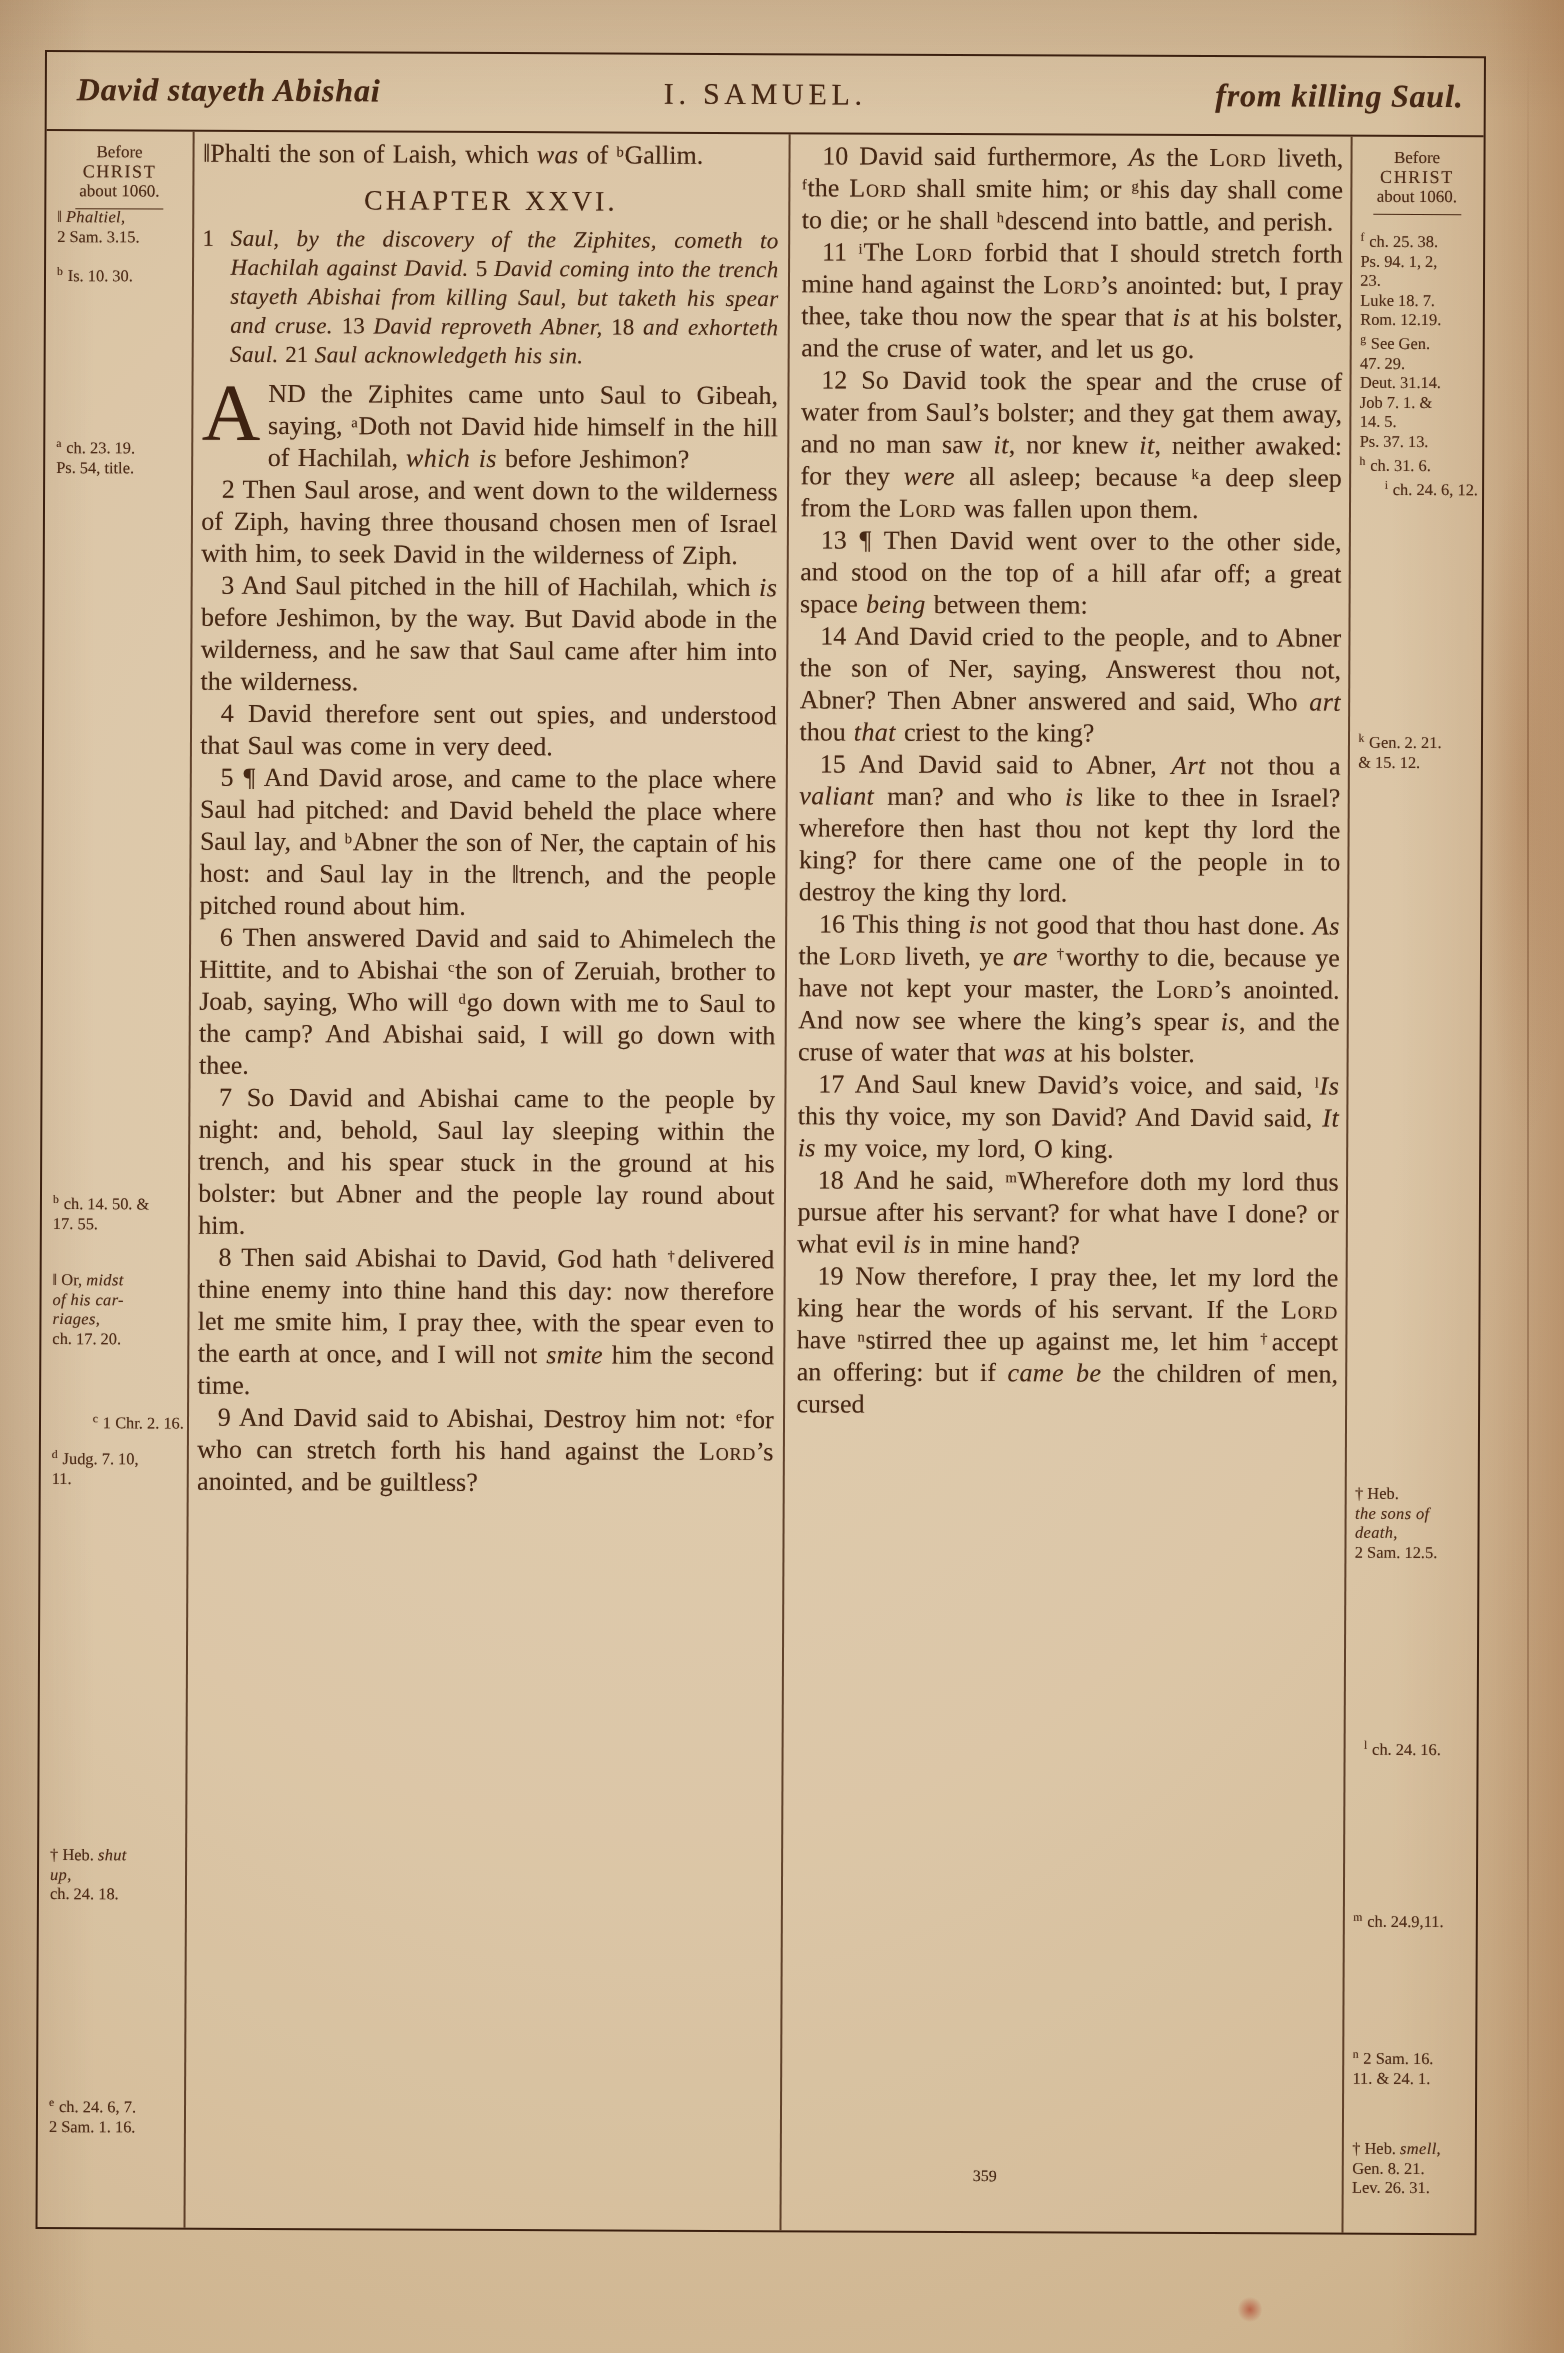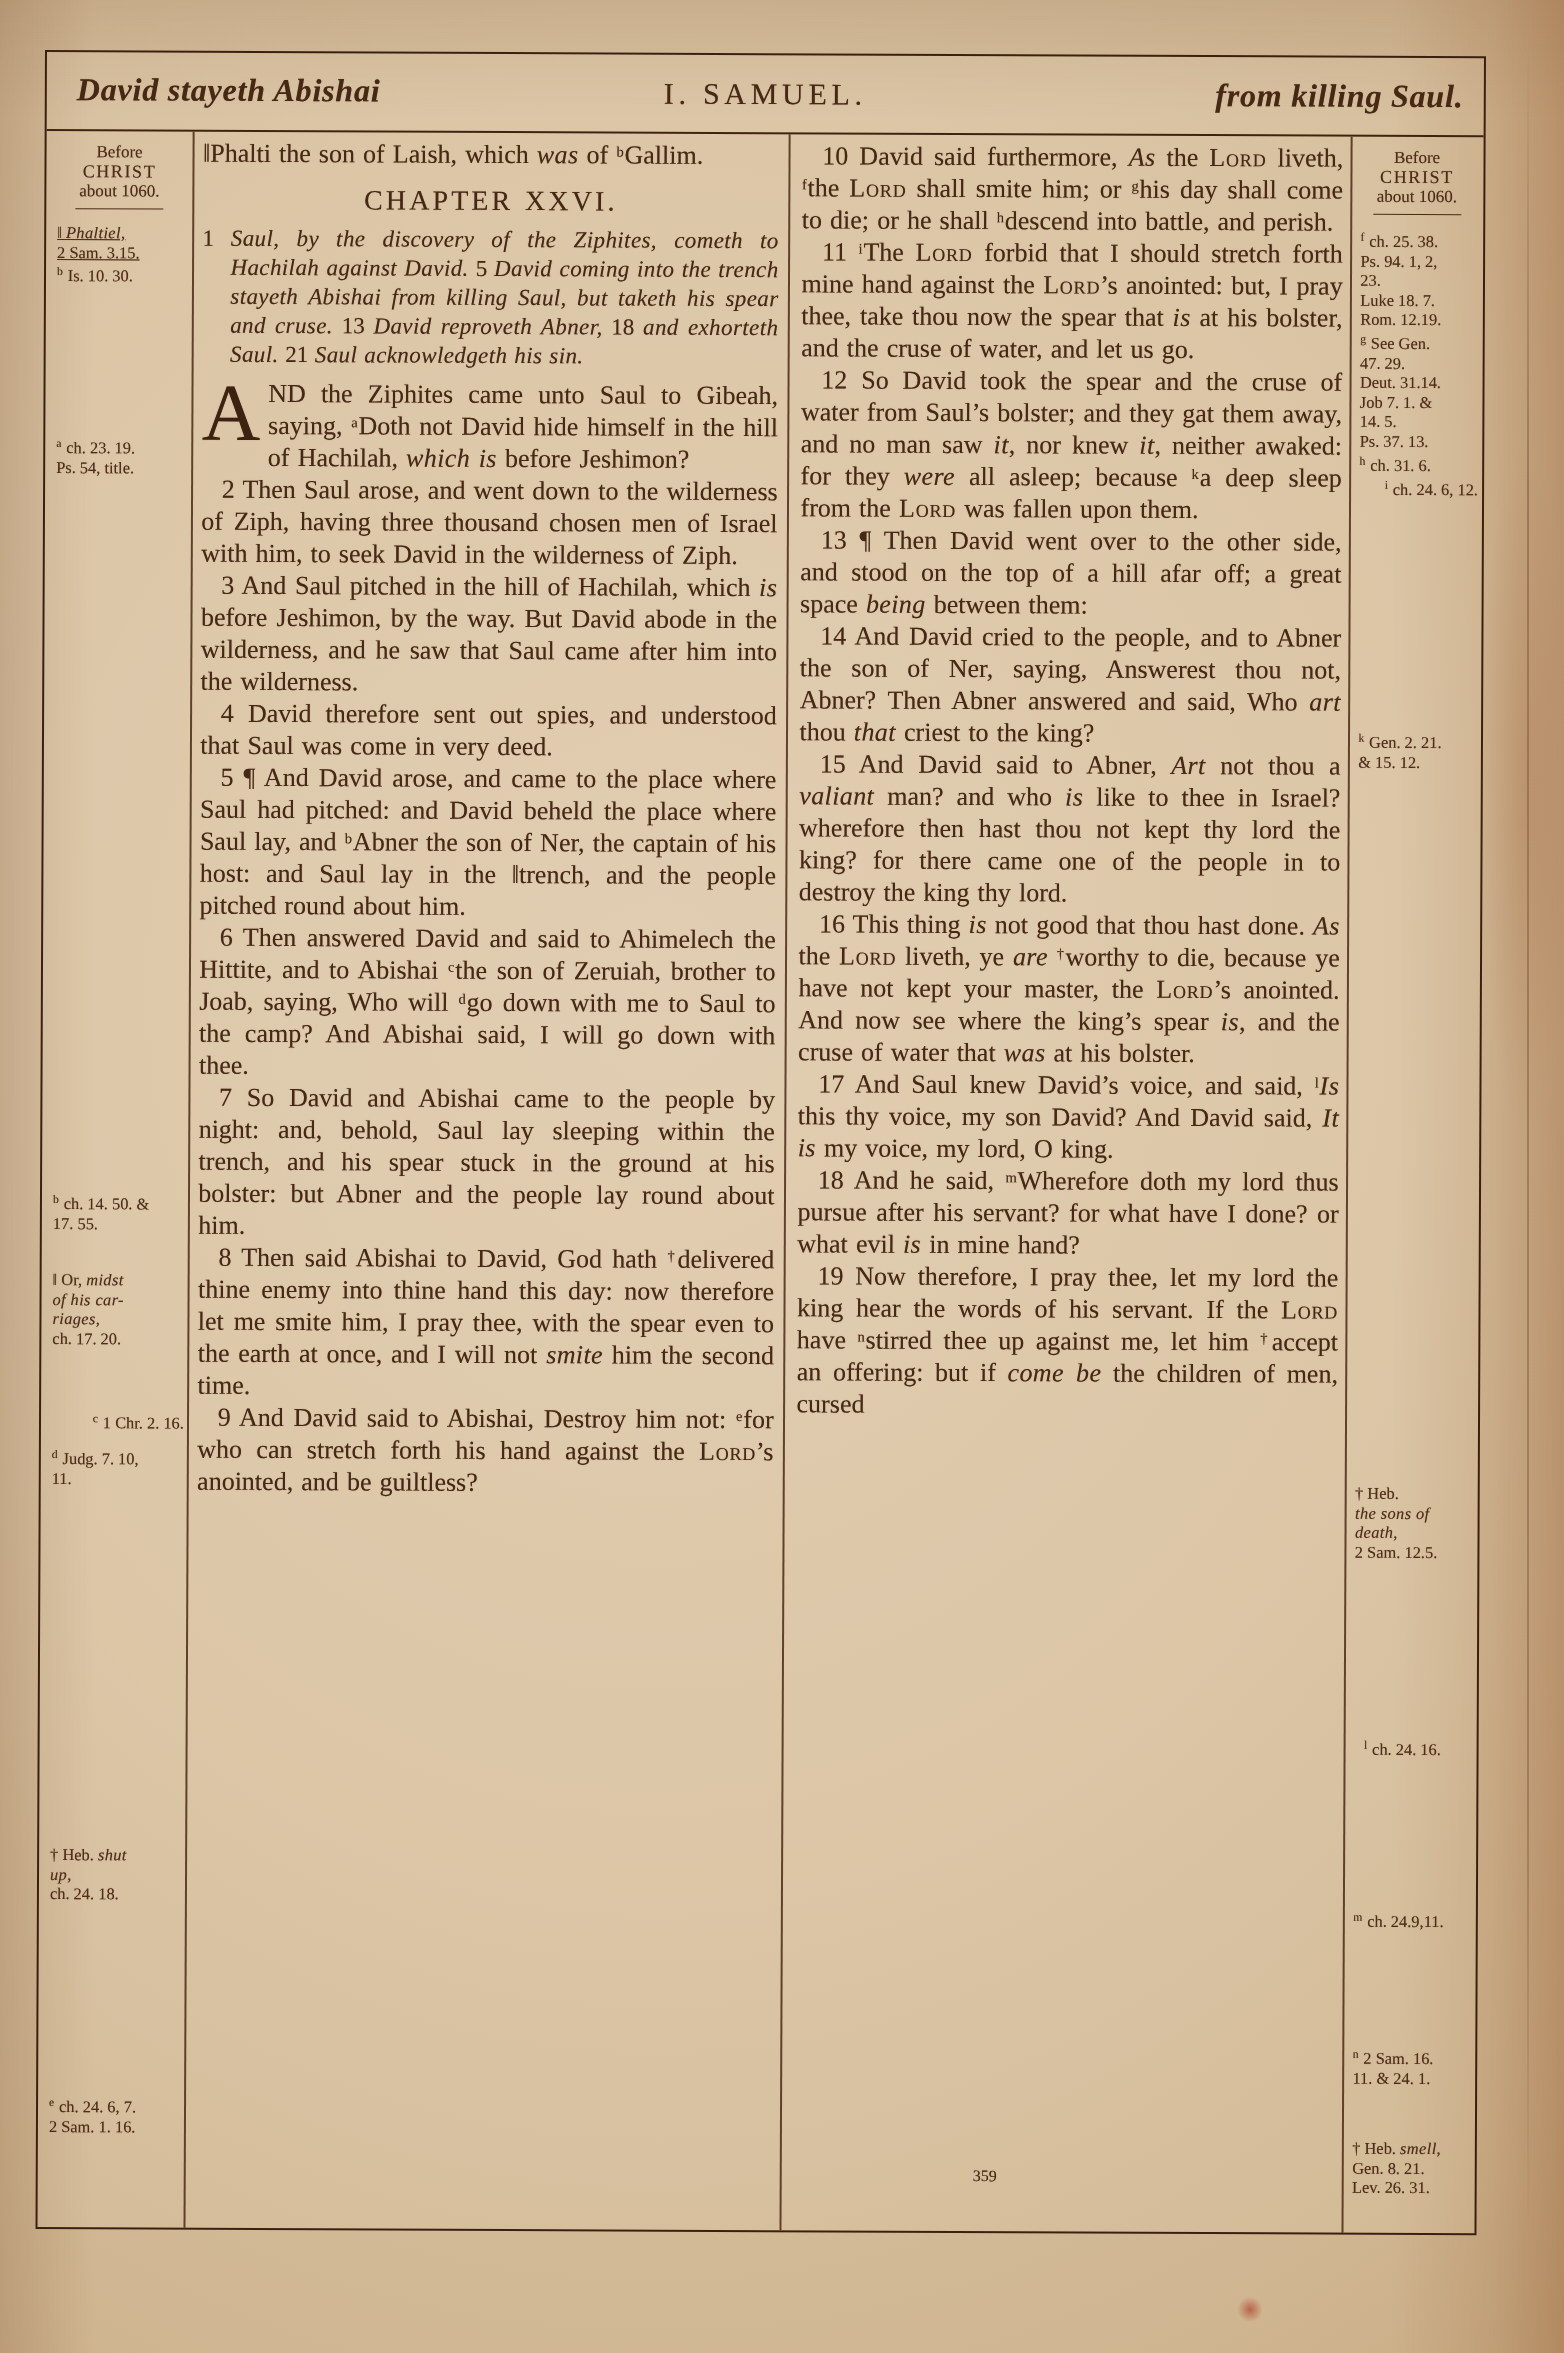--- a/index.html
+++ b/index.html
@@ -77,21 +77,21 @@
   <div class="vline vl-3"></div>
 
   <div class="refs lrefs">
     <div class="bc">
       <div>Before</div>
       <div class="bc2">CHRIST</div>
       <div>about 1060.</div>
       <div class="bc-rule"></div>
     </div>
     <div>
-        <div class="note" style="top: 92px; text-decoration: underline;">‖ <i>Phaltiel,</i><br>2 Sam. 3.15.</div>
+        <div class="note" style="top: 76px;">‖ <i>Phaltiel,</i><br>2 Sam. 3.15.</div>
         <div class="note" style="top: 135px;"><sup>b</sup> Is. 10. 30.</div>
         <div class="note" style="top: 307px;"><sup>a</sup> ch. 23. 19.<br>Ps. 54, title.</div>
         <div class="note" style="top: 1063px;"><sup>b</sup> ch. 14. 50. &amp;<br>17. 55.</div>
         <div class="note" style="top: 1139px;">‖ Or, <i>midst<br>of his car-<br>riages,</i><br>ch. 17. 20.</div>
         <div class="note" style="top: 1282px; text-align: right;"><sup>c</sup> 1 Chr. 2. 16.</div>
         <div class="note" style="top: 1318px;"><sup>d</sup> Judg. 7. 10,<br>11.</div>
         <div class="note" style="top: 1714px;">† Heb. <i>shut<br>up,</i><br>ch. 24. 18.</div>
         <div class="note" style="top: 1966px;"><sup>e</sup> ch. 24. 6, 7.<br>2 Sam. 1. 16.</div>
       </div>
   </div>
@@ -117,21 +117,21 @@
     <div>
         <p class="verse">10 David said furthermore, <i>As</i> the <span class="sc">Lord</span> liveth, <sup>f</sup>the <span class="sc">Lord</span> shall smite him; or <sup>g</sup>his day shall come to die; or he shall <sup>h</sup>descend into battle, and perish.</p>
         <p class="verse">11 <sup>i</sup>The <span class="sc">Lord</span> forbid that I should stretch forth mine hand against the <span class="sc">Lord</span>’s anointed: but, I pray thee, take thou now the spear that <i>is</i> at his bolster, and the cruse of water, and let us go.</p>
         <p class="verse">12 So David took the spear and the cruse of water from Saul’s bolster; and they gat them away, and no man saw <i>it</i>, nor knew <i>it</i>, neither awaked: for they <i>were</i> all asleep; because <sup>k</sup>a deep sleep from the <span class="sc">Lord</span> was fallen upon them.</p>
         <p class="verse">13 ¶ Then David went over to the other side, and stood on the top of a hill afar off; a great space <i>being</i> between them:</p>
         <p class="verse">14 And David cried to the people, and to Abner the son of Ner, saying, Answerest thou not, Abner? Then Abner answered and said, Who <i>art</i> thou <i>that</i> criest to the king?</p>
         <p class="verse">15 And David said to Abner, <i>Art</i> not thou a <i>valiant</i> man? and who <i>is</i> like to thee in Israel? wherefore then hast thou not kept thy lord the king? for there came one of the people in to destroy the king thy lord.</p>
         <p class="verse">16 This thing <i>is</i> not good that thou hast done. <i>As</i> the <span class="sc">Lord</span> liveth, ye <i>are</i> <sup>†</sup>worthy to die, because ye have not kept your master, the <span class="sc">Lord</span>’s anointed. And now see where the king’s spear <i>is</i>, and the cruse of water that <i>was</i> at his bolster.</p>
         <p class="verse">17 And Saul knew David’s voice, and said, <sup>l</sup><i>Is</i> this thy voice, my son David? And David said, <i>It is</i> my voice, my lord, O king.</p>
         <p class="verse">18 And he said, <sup>m</sup>Wherefore doth my lord thus pursue after his servant? for what have I done? or what evil <i>is</i> in mine hand?</p>
-        <p class="verse">19 Now therefore, I pray thee, let my lord the king hear the words of his servant. If the <span class="sc">Lord</span> have <sup>n</sup>stirred thee up against me, let him <sup>†</sup>accept an offering: but if <i>come be</i> the children of men, cursed</p>
+        <p class="verse">19 Now therefore, I pray thee, let my lord the king hear the words of his servant. If the <span class="sc">Lord</span> have <sup>n</sup>stirred thee up against me, let him <sup>†</sup>accept an offering: but if <i>came be</i> the children of men, cursed</p>
       </div>
   </div>
 
   <div class="refs rrefs">
     <div class="bc">
       <div>Before</div>
       <div class="bc2">CHRIST</div>
       <div>about 1060.</div>
       <div class="bc-rule"></div>
     </div>

